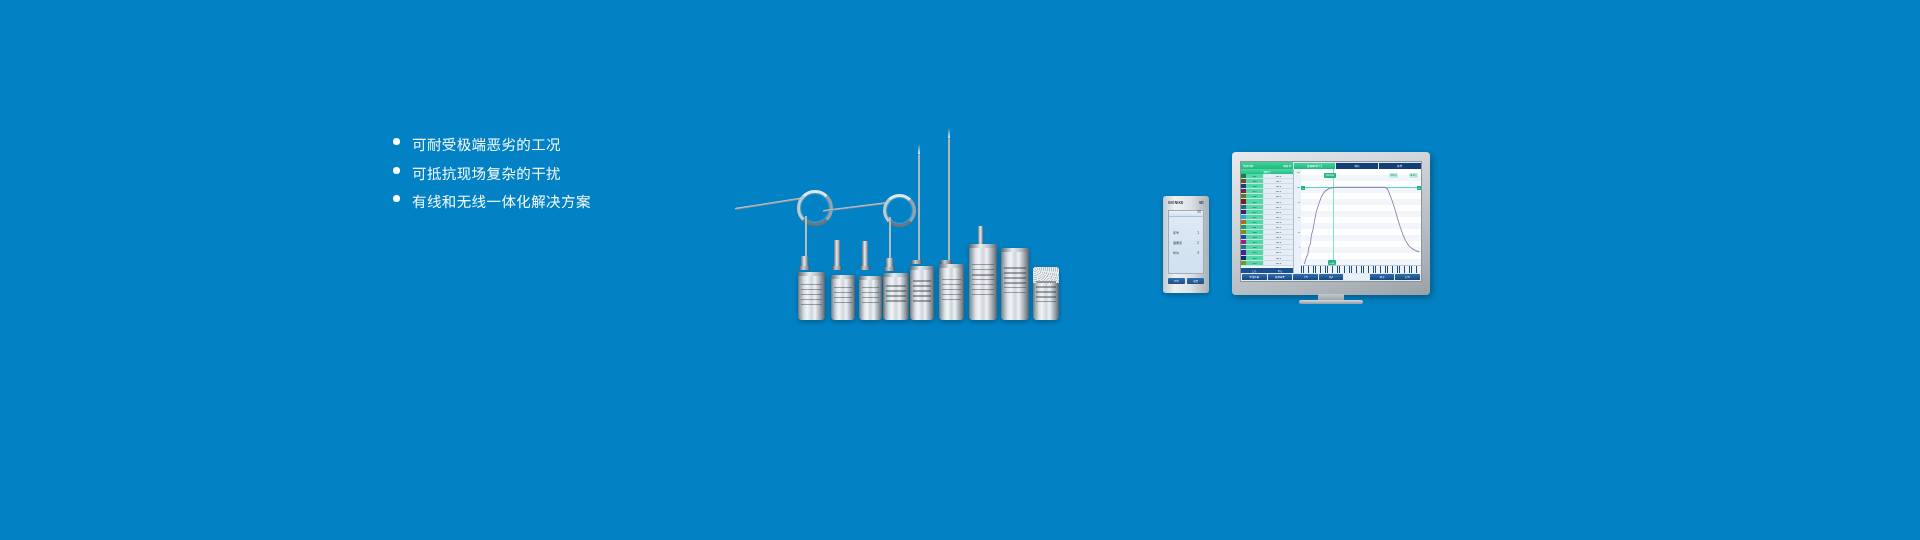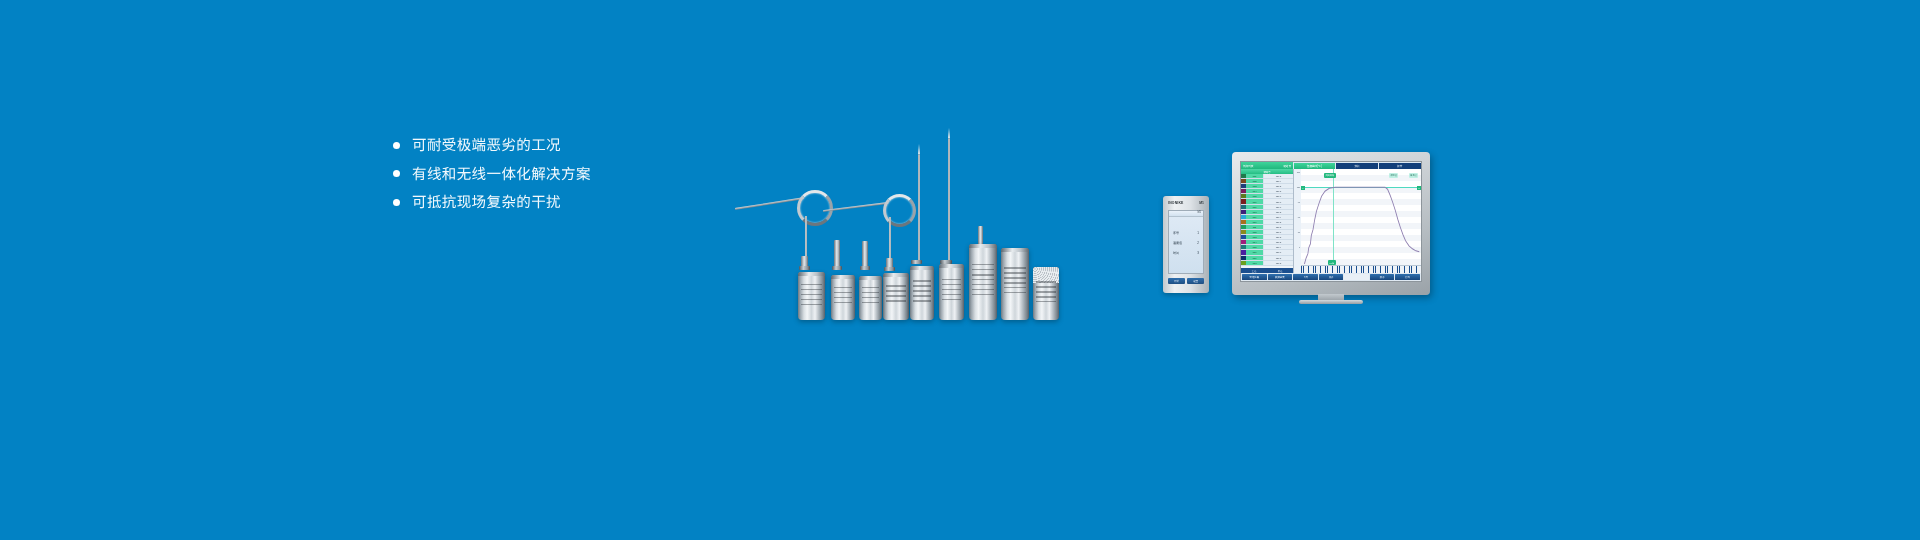--- a/index.html
+++ b/index.html
@@ -43,21 +43,20 @@
     margin: 0 0 20px 0;
     white-space: nowrap;
   }
   .bullets {
     list-style: none;
     margin: 0;
     padding: 0;
   }
   .bullet {
     display: flex;
-    align-items: center;
     margin-bottom: 14px;
     white-space: nowrap;
   }
   .bullet-dot {
     width: 7px;
     height: 7px;
     border-radius: 50%;
     background: #ffffff;
     margin-right: 12px;
     flex: 0 0 auto;
@@ -503,25 +502,25 @@
 <div class="banner">
 
   <div class="copy">
     <ul class="bullets">
       <li class="bullet">
         <span class="bullet-dot"></span>
         <span class="bullet-text">可耐受极端恶劣的工况</span>
       </li>
       <li class="bullet">
         <span class="bullet-dot"></span>
-        <span class="bullet-text">有线和无线一体化解决方案</span>
+        <span class="bullet-text">可抵抗现场复杂的干扰</span>
       </li>
       <li class="bullet">
         <span class="bullet-dot"></span>
-        <span class="bullet-text">可抵抗现场复杂的干扰</span>
+        <span class="bullet-text">有线和无线一体化解决方案</span>
       </li>
     </ul>
   </div>
 
   <div class="product">
 
     <div>
       <div class="coil-wire" style="left:0px; top:88px; width:70px; transform:rotate(-9deg);"></div>
       <div class="coil-ring" style="left:62px; top:70px; width:30px; height:30px;"></div>
       <div class="coil-drop" style="left:70px; top:96px; height:42px;"></div>

